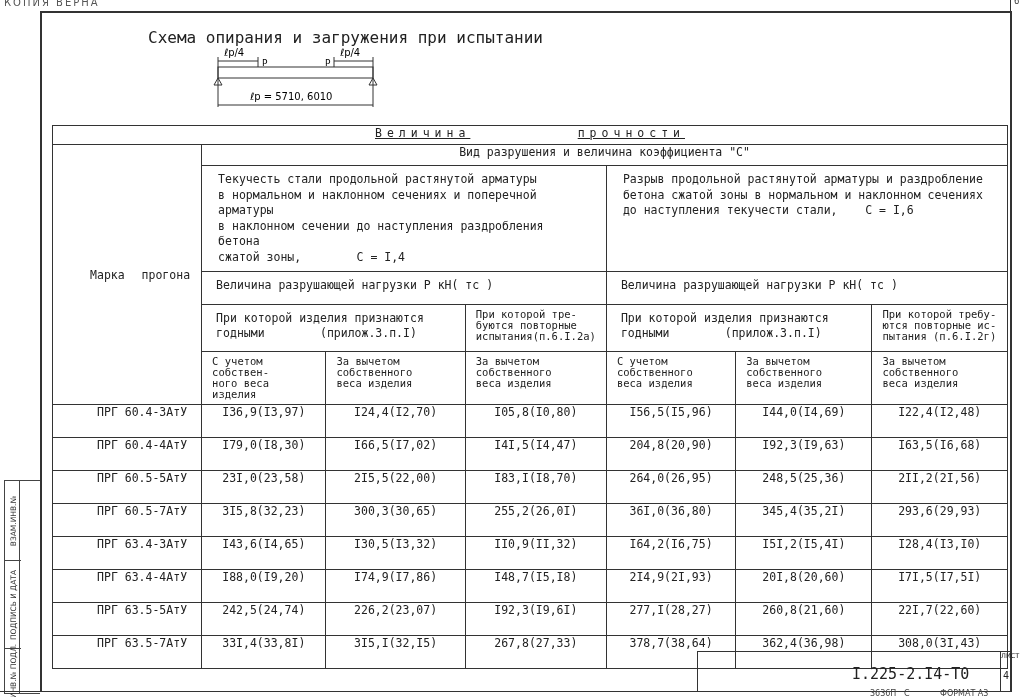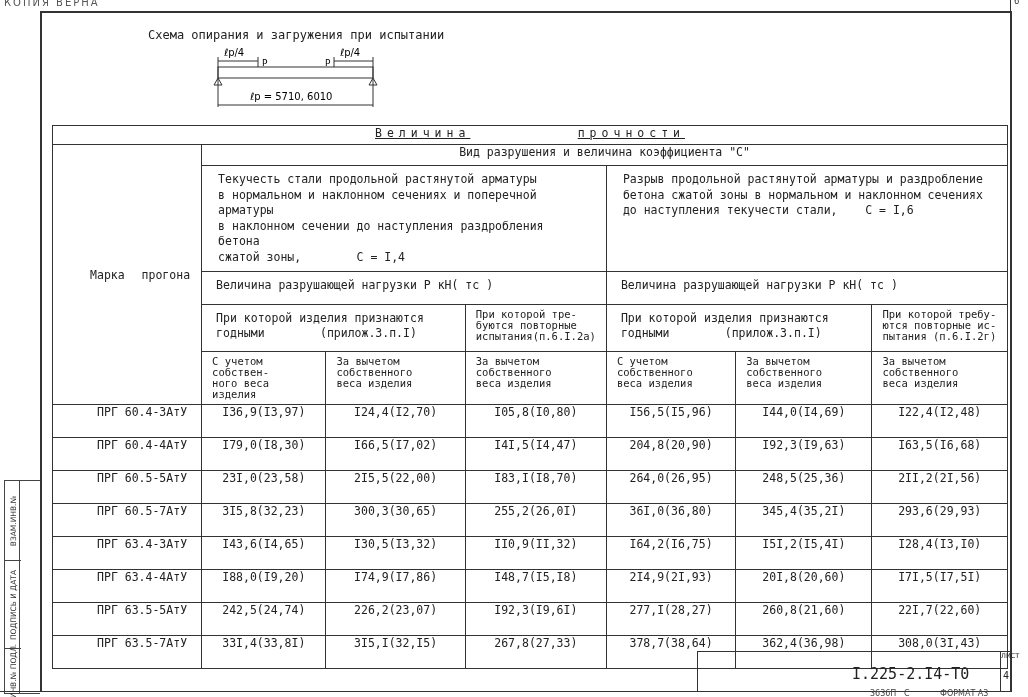--- a/index.html
+++ b/index.html
@@ -3,21 +3,21 @@
 <meta charset="utf-8">
 <style>
   html, body { margin:0; padding:0; background:#fff; }
   body { width:1028px; height:697px; position:relative; overflow:hidden;
          font-family:"DejaVu Sans Mono","Liberation Mono",monospace; color:#222; }
   .abs { position:absolute; }
   .stamp { left:4px; top:-3px; font-family:"DejaVu Sans", sans-serif; font-size:10px; letter-spacing:2px; color:#555; }
   .frame { left:40px; top:11px; width:972px; height:680px; border-left:2px solid #333; border-top:2px solid #333; border-right:2px solid #333; box-sizing:border-box; }
   .topright-box { left:1010px; top:0; width:18px; height:11px; border-left:1px solid #333; }
   .page-mark { left:1014px; top:-4px; font-size:9px; color:#444; }
-  .scheme-title { left:148px; top:28px; font-size:12px;text-align:right; }
+  .scheme-title { left:148px; top:28px; font-size:16px;text-align:right; }
   .note { left:713px; top:44px; font-size:12px; line-height:15px; }
   .diagram { left:210px; top:45px; }
   table.main { position:absolute; left:52px; top:125px; width:956px; border-collapse:collapse; font-size:11.5px; }
   table.main td { border:1.3px solid #333; padding:0; vertical-align:top; }
   .title-row td { height:18px; text-align:center; letter-spacing:5px; }
   .title-row span.u { text-decoration:underline; }
   .sub-row td { height:20px; text-align:center; }
   .desc { padding:6px 16px !important; line-height:15.5px; height:80px; }
   .marka { vertical-align:middle !important; padding-left:26px !important; word-spacing:10px; }
   .load-head { padding:6px 14px !important; height:20px; }

